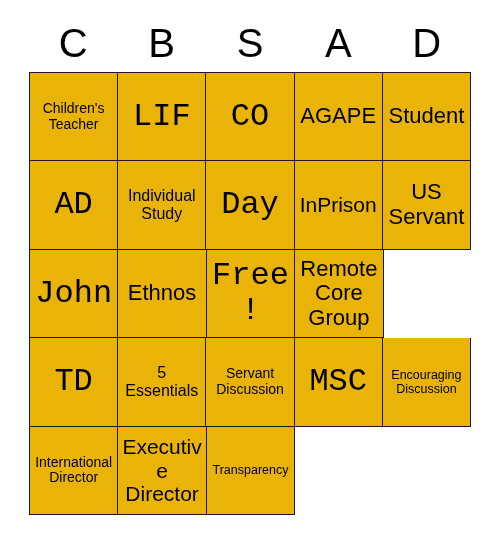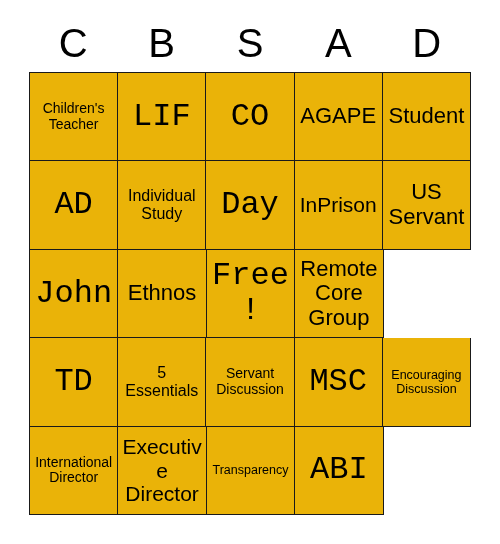--- a/index.html
+++ b/index.html
@@ -165,19 +165,16 @@
     <div class="grid-row">
       <div class="cell s-xxs">
           <span class="cell-text">International Director</span>
         </div>
       <div class="cell s-sm">
           <span class="cell-text">Executive Director</span>
         </div>
       <div class="cell s-tiny">
           <span class="cell-text">Transparency</span>
         </div>
-      <div class="cell s-xxl">
-          <span class="cell-text">ABI</span>
-        </div>
     </div>
 
   </div>
 </div>
 
 </body></html>

